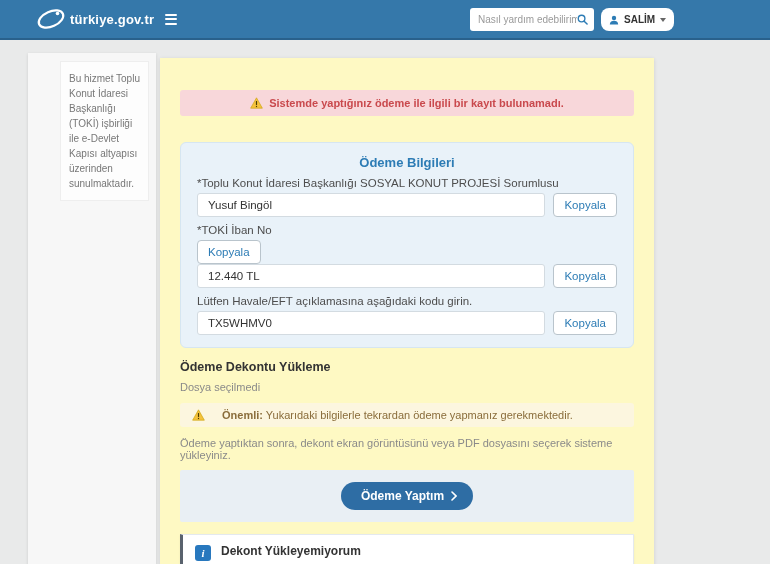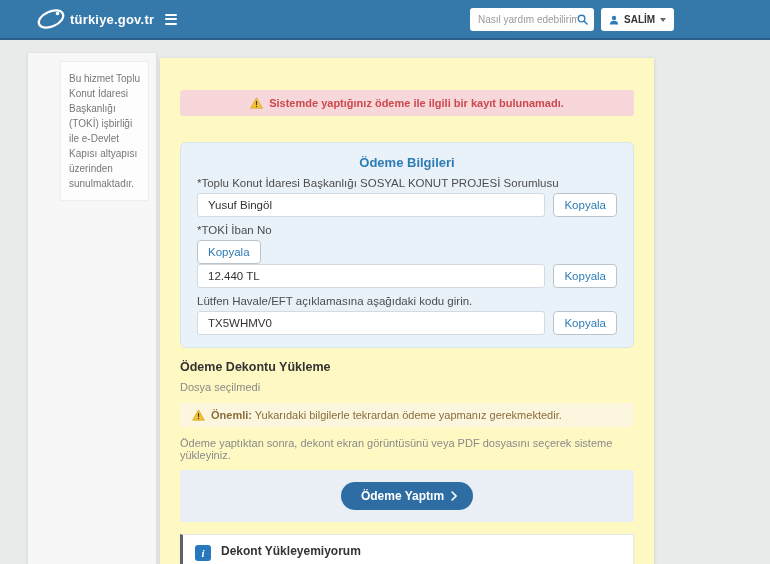--- a/index.html
+++ b/index.html
@@ -30,21 +30,21 @@
   }
   .search-box input {
     border:none; outline:none; flex:1; font-size:10px; color:#555; width:90px;
     font-family:"Liberation Sans",sans-serif; background:transparent;
   }
   .search-box input::placeholder { color:#9a9a9a; }
   .search-icon { width:11px; height:11px; flex:none; cursor:pointer; }
 
   .user-menu {
     position:absolute; left:601px; top:8px; height:23px;
-    background:#fff; border-radius:3px; display:flex; align-items:center;
+    background:#fff; border-radius:8px; display:flex; align-items:center;
     padding:0 8px; gap:5px; cursor:pointer;text-align:center;
   }
   .user-icon { width:10px; height:10px; }
   .user-name { font-size:10px; font-weight:bold; color:#333; }
   .caret-down { width:0; height:0; border-left:3.5px solid transparent; border-right:3.5px solid transparent; border-top:4px solid #666; }
 
   
   .sidebar {
     position:absolute; top:53px; left:28px; width:128px; height:522px;
     background:#f7f7f7; box-shadow:0 1px 3px rgba(0,0,0,.12);padding-left:25px;
@@ -92,21 +92,21 @@
 
   .file-row { margin-top:7px; display:flex; align-items:center; gap:10px; }
   .file-btn {
     height:23px; padding:0 11px; background:#fbfbfb; border:1px solid #cfcfcf; border-radius:3px;
     font-size:11px; color:#333; cursor:pointer; font-family:"Liberation Sans",sans-serif;
   }
   .file-none { font-size:11px; color:#8a8a8a; }
 
   .alert-warning {
     margin-top:10px; background:#fcf6df; border-radius:3px; height:24px;
-    display:flex; align-items:center; gap:6px; padding:0 12px;
+    display:flex; align-items:center; gap:17px; padding:0 12px;
     color:#8a6d3b; font-size:11px;
   }
   .alert-warning b { font-weight:bold; }
 
   .instruction { margin-top:10px; font-size:11px; color:#8a8a8a; }
 
   .action-strip {
     margin-top:9px; height:52px; background:#e9eff4; border-radius:2px;
     display:flex; align-items:center; justify-content:center;
   }

